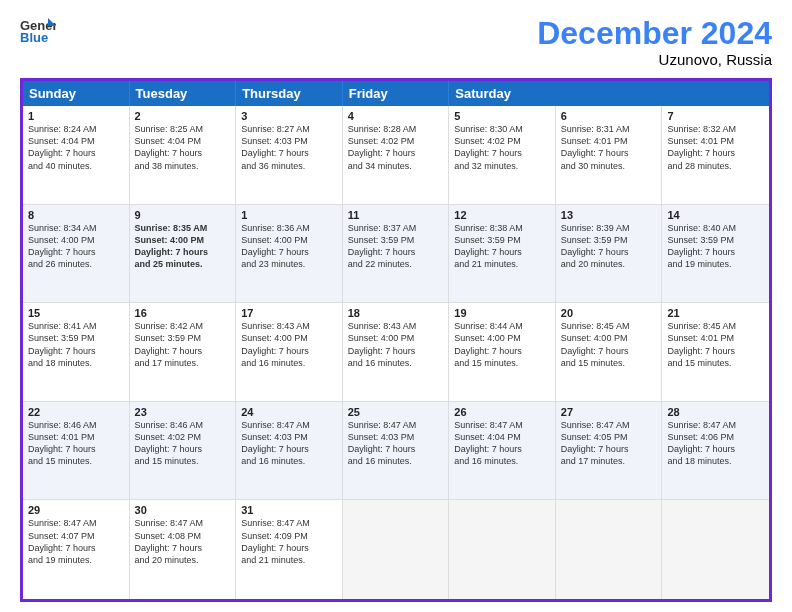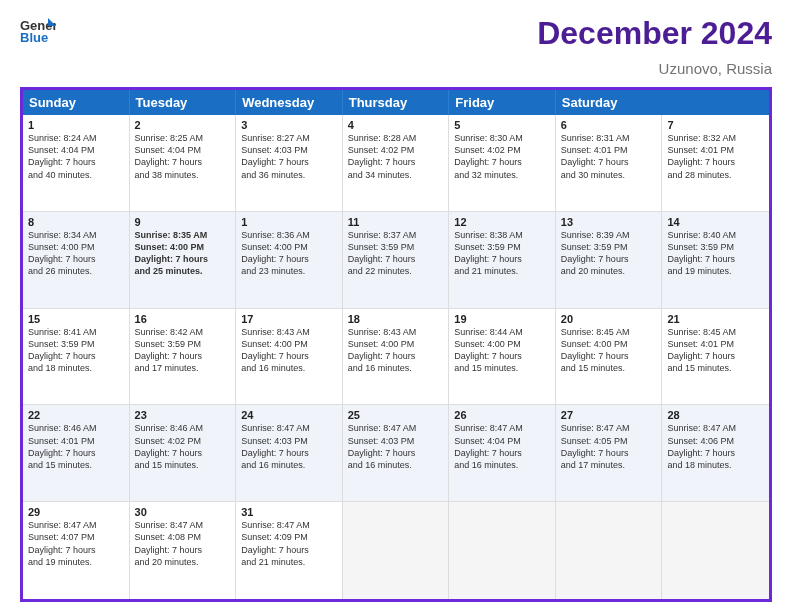--- a/index.html
+++ b/index.html
@@ -31,27 +31,26 @@
     .logo-icon {
       width: 36px;
       height: 30px;
     }
     .title-block {
       text-align: right;
     }
     .main-title {
       font-size: 32px;
       font-weight: bold;
-      color: #4c1d95;
+      color: #3b82f6;
       line-height: 1.1;
     }
     .subtitle {
       font-size: 15px;
-      color: #737373;
-      margin-top: 9px;
+      color: #000000;
     }
     .calendar {
       flex: 1;
       display: flex;
       flex-direction: column;
       border: 3px solid #6d28d9;
     }
     .cal-header {
       display: grid;
       grid-template-columns: repeat(7, 1fr);
@@ -115,21 +114,20 @@
     <div class="title-block">
       <div class="main-title">December 2024</div>
       <div class="subtitle">Uzunovo, Russia</div>
     </div>
   </div>
 
   <div class="calendar">
     <div class="cal-header">
       <div class="cal-header-cell">Sunday</div>
       <div class="cal-header-cell">Tuesday</div>
-      <div class="cal-header-cell">Wednesday</div>
       <div class="cal-header-cell">Thursday</div>
       <div class="cal-header-cell">Friday</div>
       <div class="cal-header-cell">Saturday</div>
     </div>
     <div class="cal-body" id="cal-body">
     <div class="cal-row">
           <div class="cal-cell">
             <span class="day-num">1</span>
             <div class="cell-text" style="white-space: pre-line;">Sunrise: 8:24 AM
 Sunset: 4:04 PM

